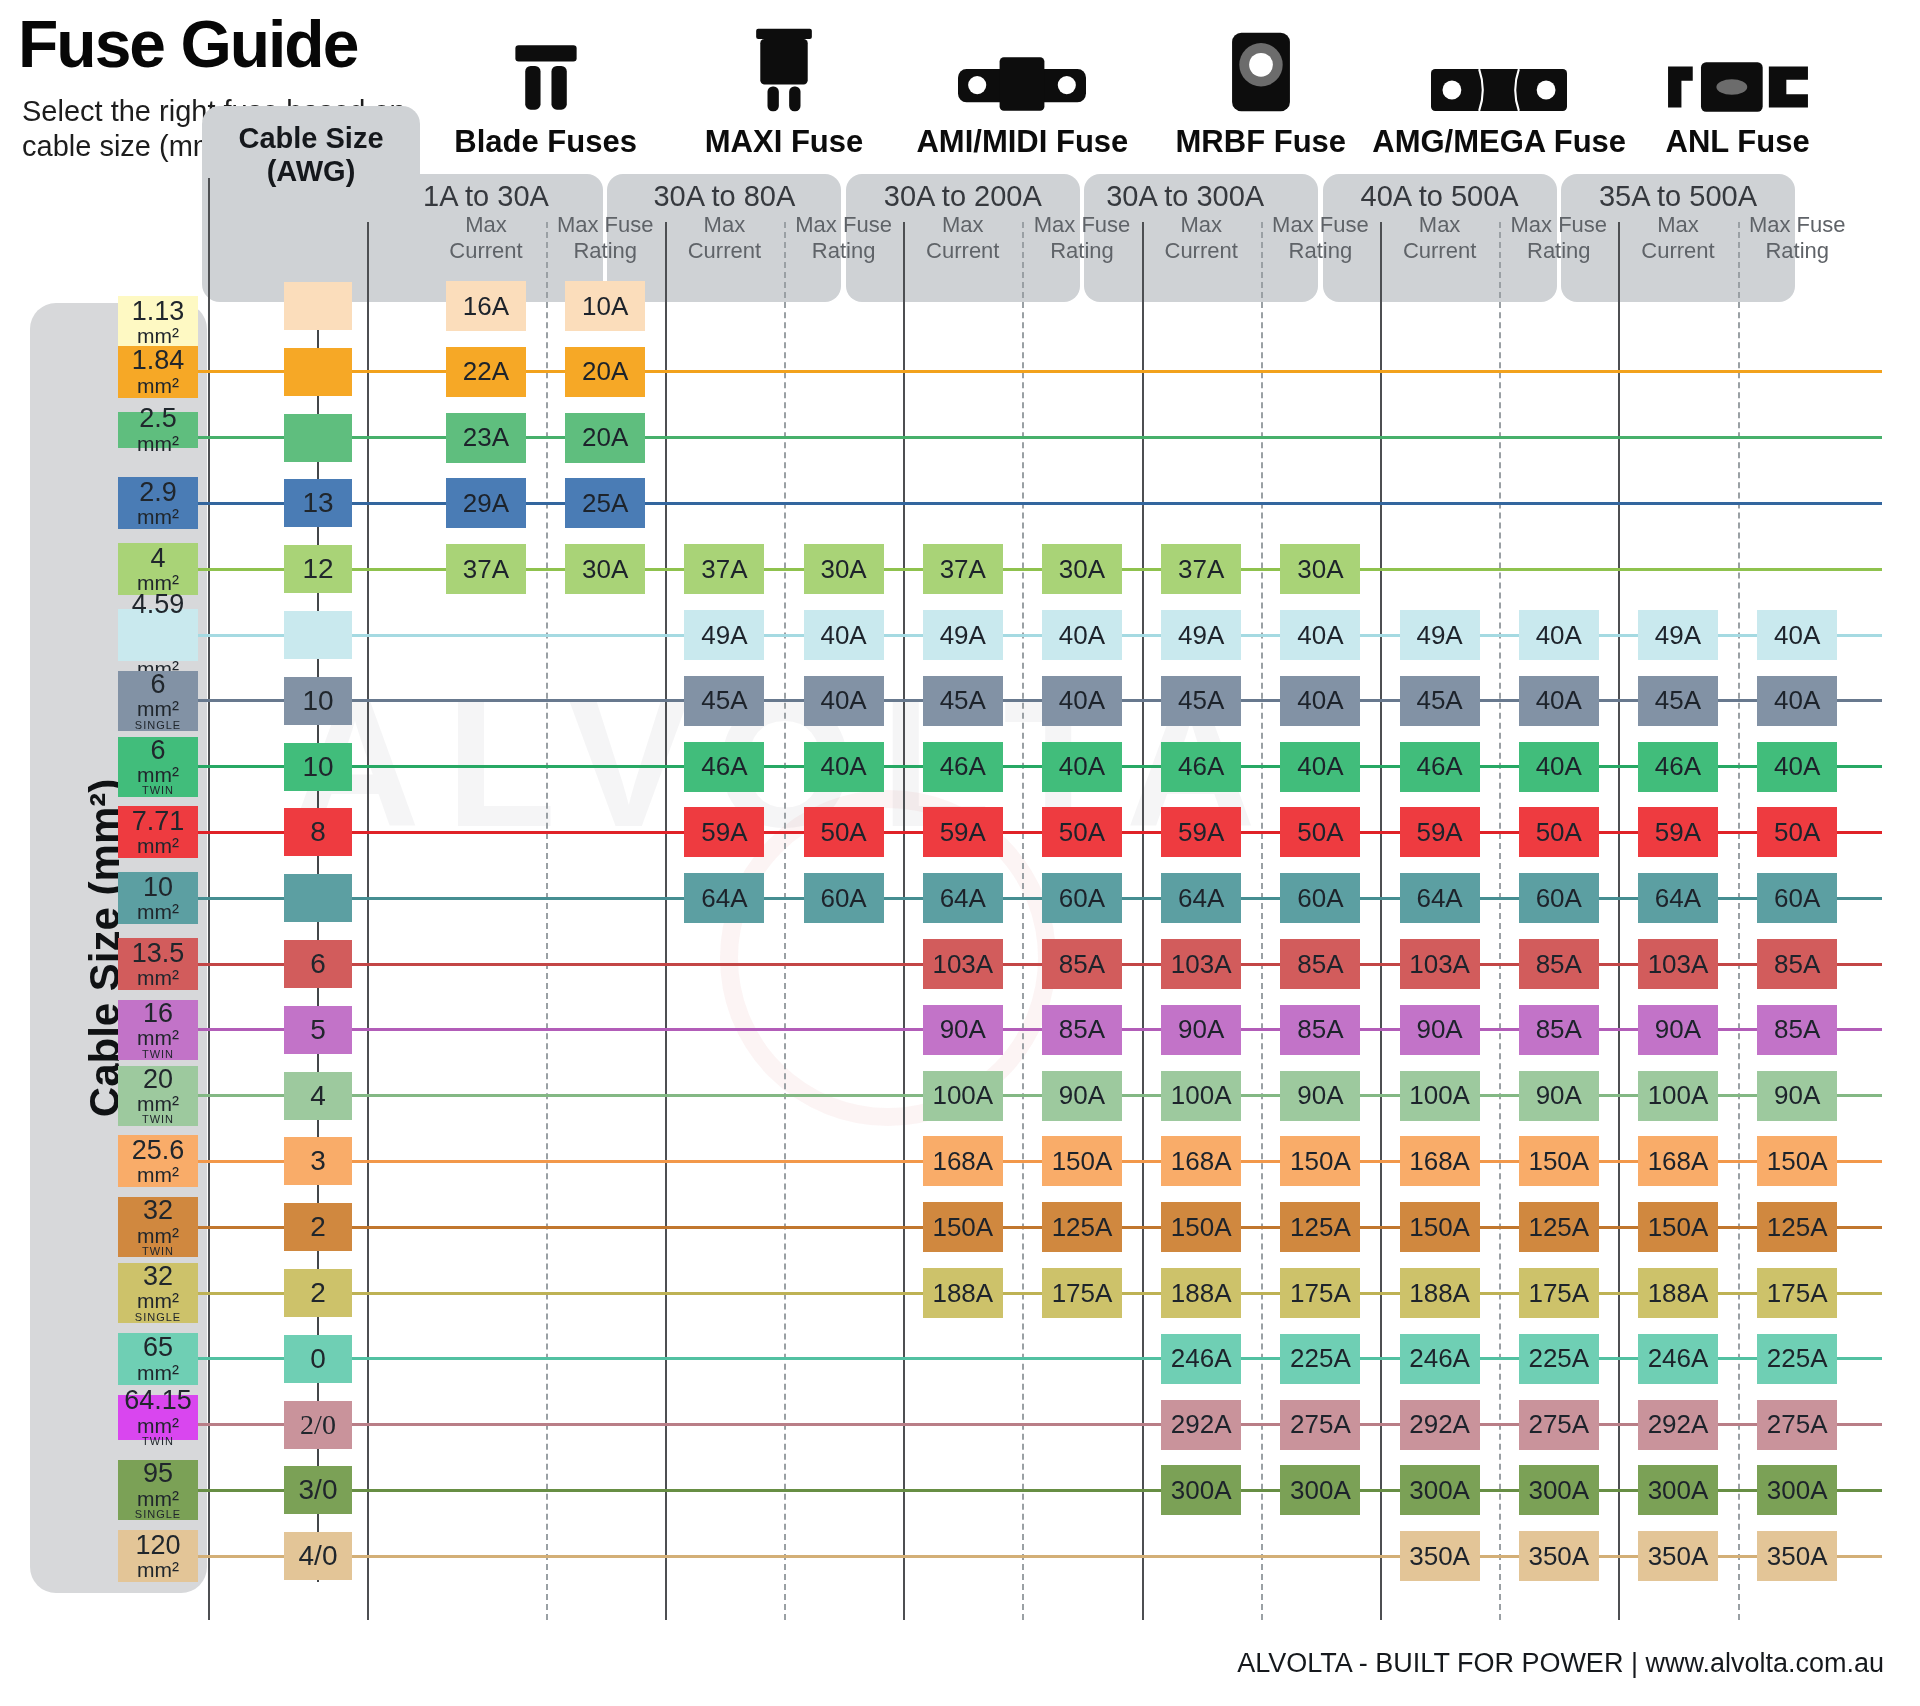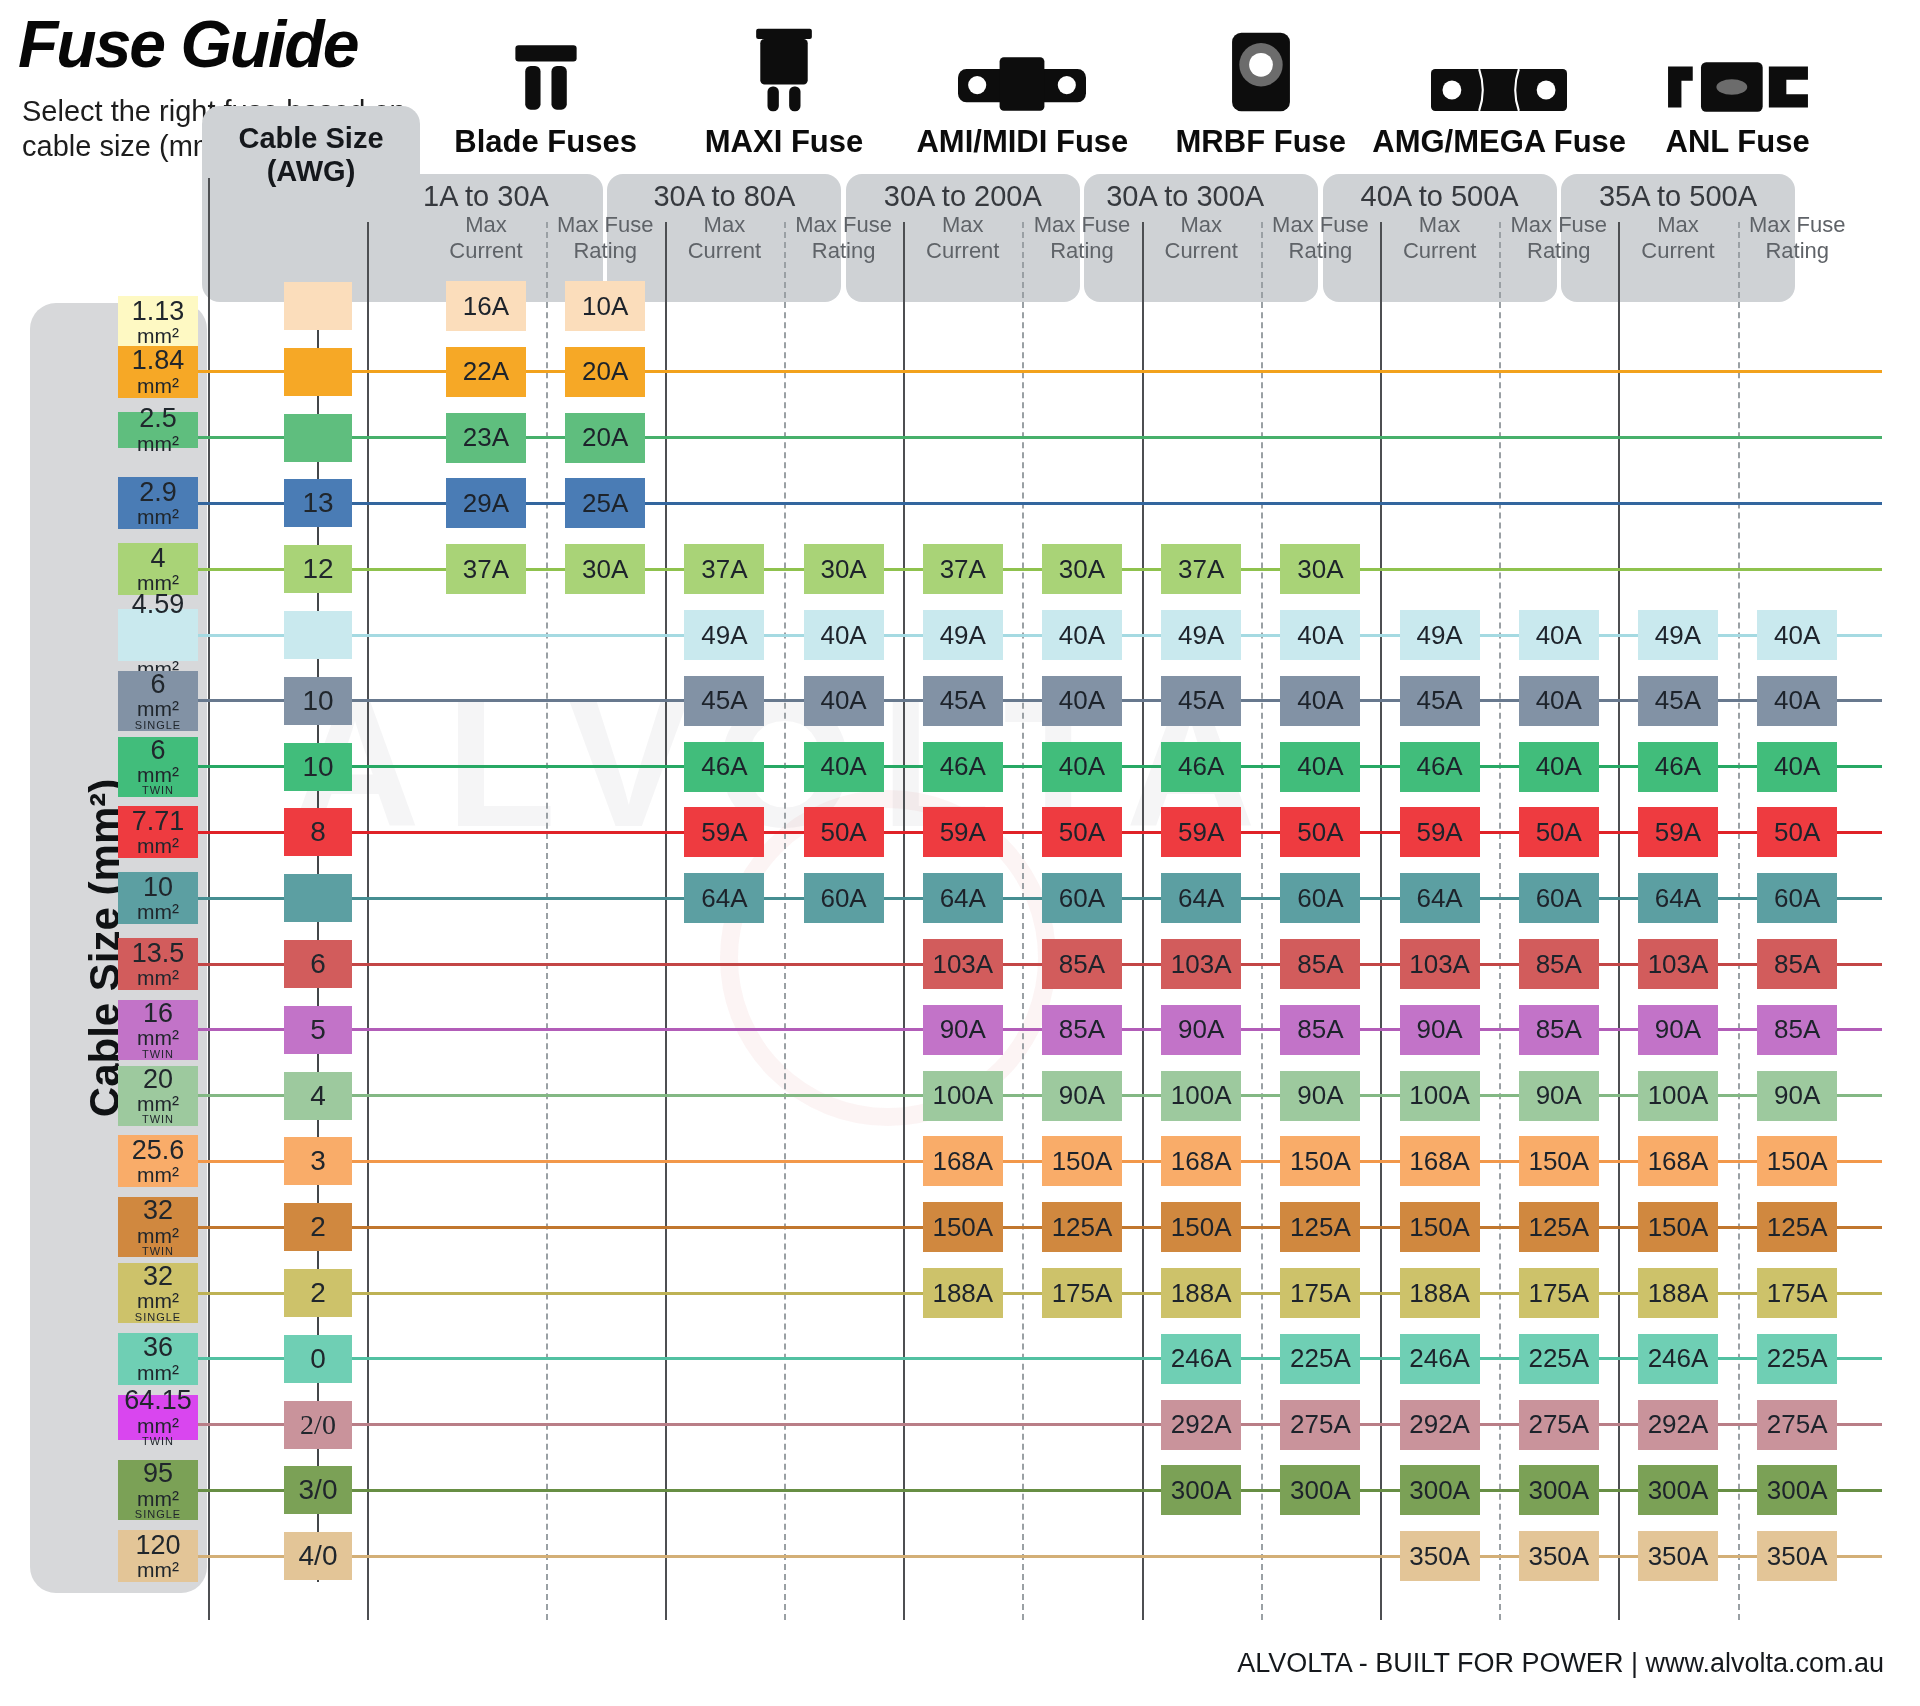--- a/index.html
+++ b/index.html
@@ -1,20 +1,20 @@
 <!DOCTYPE html>
 <html><head>
 <meta charset="utf-8">
 <style>
   html,body{margin:0;padding:0;background:#fff;}
   body{width:1920px;height:1706px;overflow:hidden;
        font-family:"Liberation Sans","DejaVu Sans",sans-serif;}
   .board{position:relative;width:1920px;height:1706px;background:#fff;}
   .abs{position:absolute;}
-  .title{left:18px;top:6px;font-size:66px;font-weight:bold;letter-spacing:-2px;color:#070707;font-style:italic;}
+  .title{left:18px;top:6px;font-size:66px;font-weight:bold;letter-spacing:-2px;color:#070707;}
   .subtitle{left:22px;top:94px;font-size:29px;line-height:35px;color:#1d1d1d;width:420px;}
   .watermark{left:290px;top:660px;font-size:180px;font-weight:bold;letter-spacing:26px;
              color:rgba(80,80,85,0.055);z-index:0;}
   .wm-ring{left:720px;top:790px;width:300px;height:300px;border-radius:50%;
            border:18px solid rgba(205,60,70,0.06);z-index:0;}
   .left-panel{left:30px;top:303px;width:177px;height:1290px;background:#D7D8DA;border-radius:26px;z-index:1;}
   .mm2-axis{left:30px;top:303px;width:150px;height:1290px;display:flex;align-items:center;
             justify-content:center;z-index:2;}
   .mm2-axis span{transform:rotate(-90deg);white-space:nowrap;font-size:42px;font-weight:bold;color:#101214;}
   .awg-header{left:202px;top:106px;width:218px;height:196px;background:#CFD2D5;border-radius:18px;
@@ -429,21 +429,21 @@
     <div class="abs cellbox" style="left: 922.8px; top: 1268px; background: rgb(205, 194, 106);">188A</div>
     <div class="abs cellbox" style="left: 1042px; top: 1268px; background: rgb(205, 194, 106);">175A</div>
     <div class="abs cellbox" style="left: 1161.2px; top: 1268px; background: rgb(205, 194, 106);">188A</div>
     <div class="abs cellbox" style="left: 1280.4px; top: 1268px; background: rgb(205, 194, 106);">175A</div>
     <div class="abs cellbox" style="left: 1399.6px; top: 1268px; background: rgb(205, 194, 106);">188A</div>
     <div class="abs cellbox" style="left: 1518.8px; top: 1268px; background: rgb(205, 194, 106);">175A</div>
     <div class="abs cellbox" style="left: 1638px; top: 1268px; background: rgb(205, 194, 106);">188A</div>
     <div class="abs cellbox" style="left: 1757.2px; top: 1268px; background: rgb(205, 194, 106);">175A</div>
     <div class="abs hline" style="left: 198px; top: 1357.3px; width: 1684px; background: rgb(82, 193, 162);"></div>
     <div class="abs mm2box" style="top: 1332.8px; height: 52px; background: rgb(111, 207, 180);">
-      <span class="num">36</span>
+      <span class="num">65</span>
       <span class="unit">mm²</span>
     </div>
     <div class="abs awgbox" style="top: 1334.8px; background: rgb(111, 207, 180);">
       <span>0</span>
     </div>
     <div class="abs cellbox" style="left: 1161.2px; top: 1333.8px; background: rgb(111, 207, 180);">246A</div>
     <div class="abs cellbox" style="left: 1280.4px; top: 1333.8px; background: rgb(111, 207, 180);">225A</div>
     <div class="abs cellbox" style="left: 1399.6px; top: 1333.8px; background: rgb(111, 207, 180);">246A</div>
     <div class="abs cellbox" style="left: 1518.8px; top: 1333.8px; background: rgb(111, 207, 180);">225A</div>
     <div class="abs cellbox" style="left: 1638px; top: 1333.8px; background: rgb(111, 207, 180);">246A</div>

